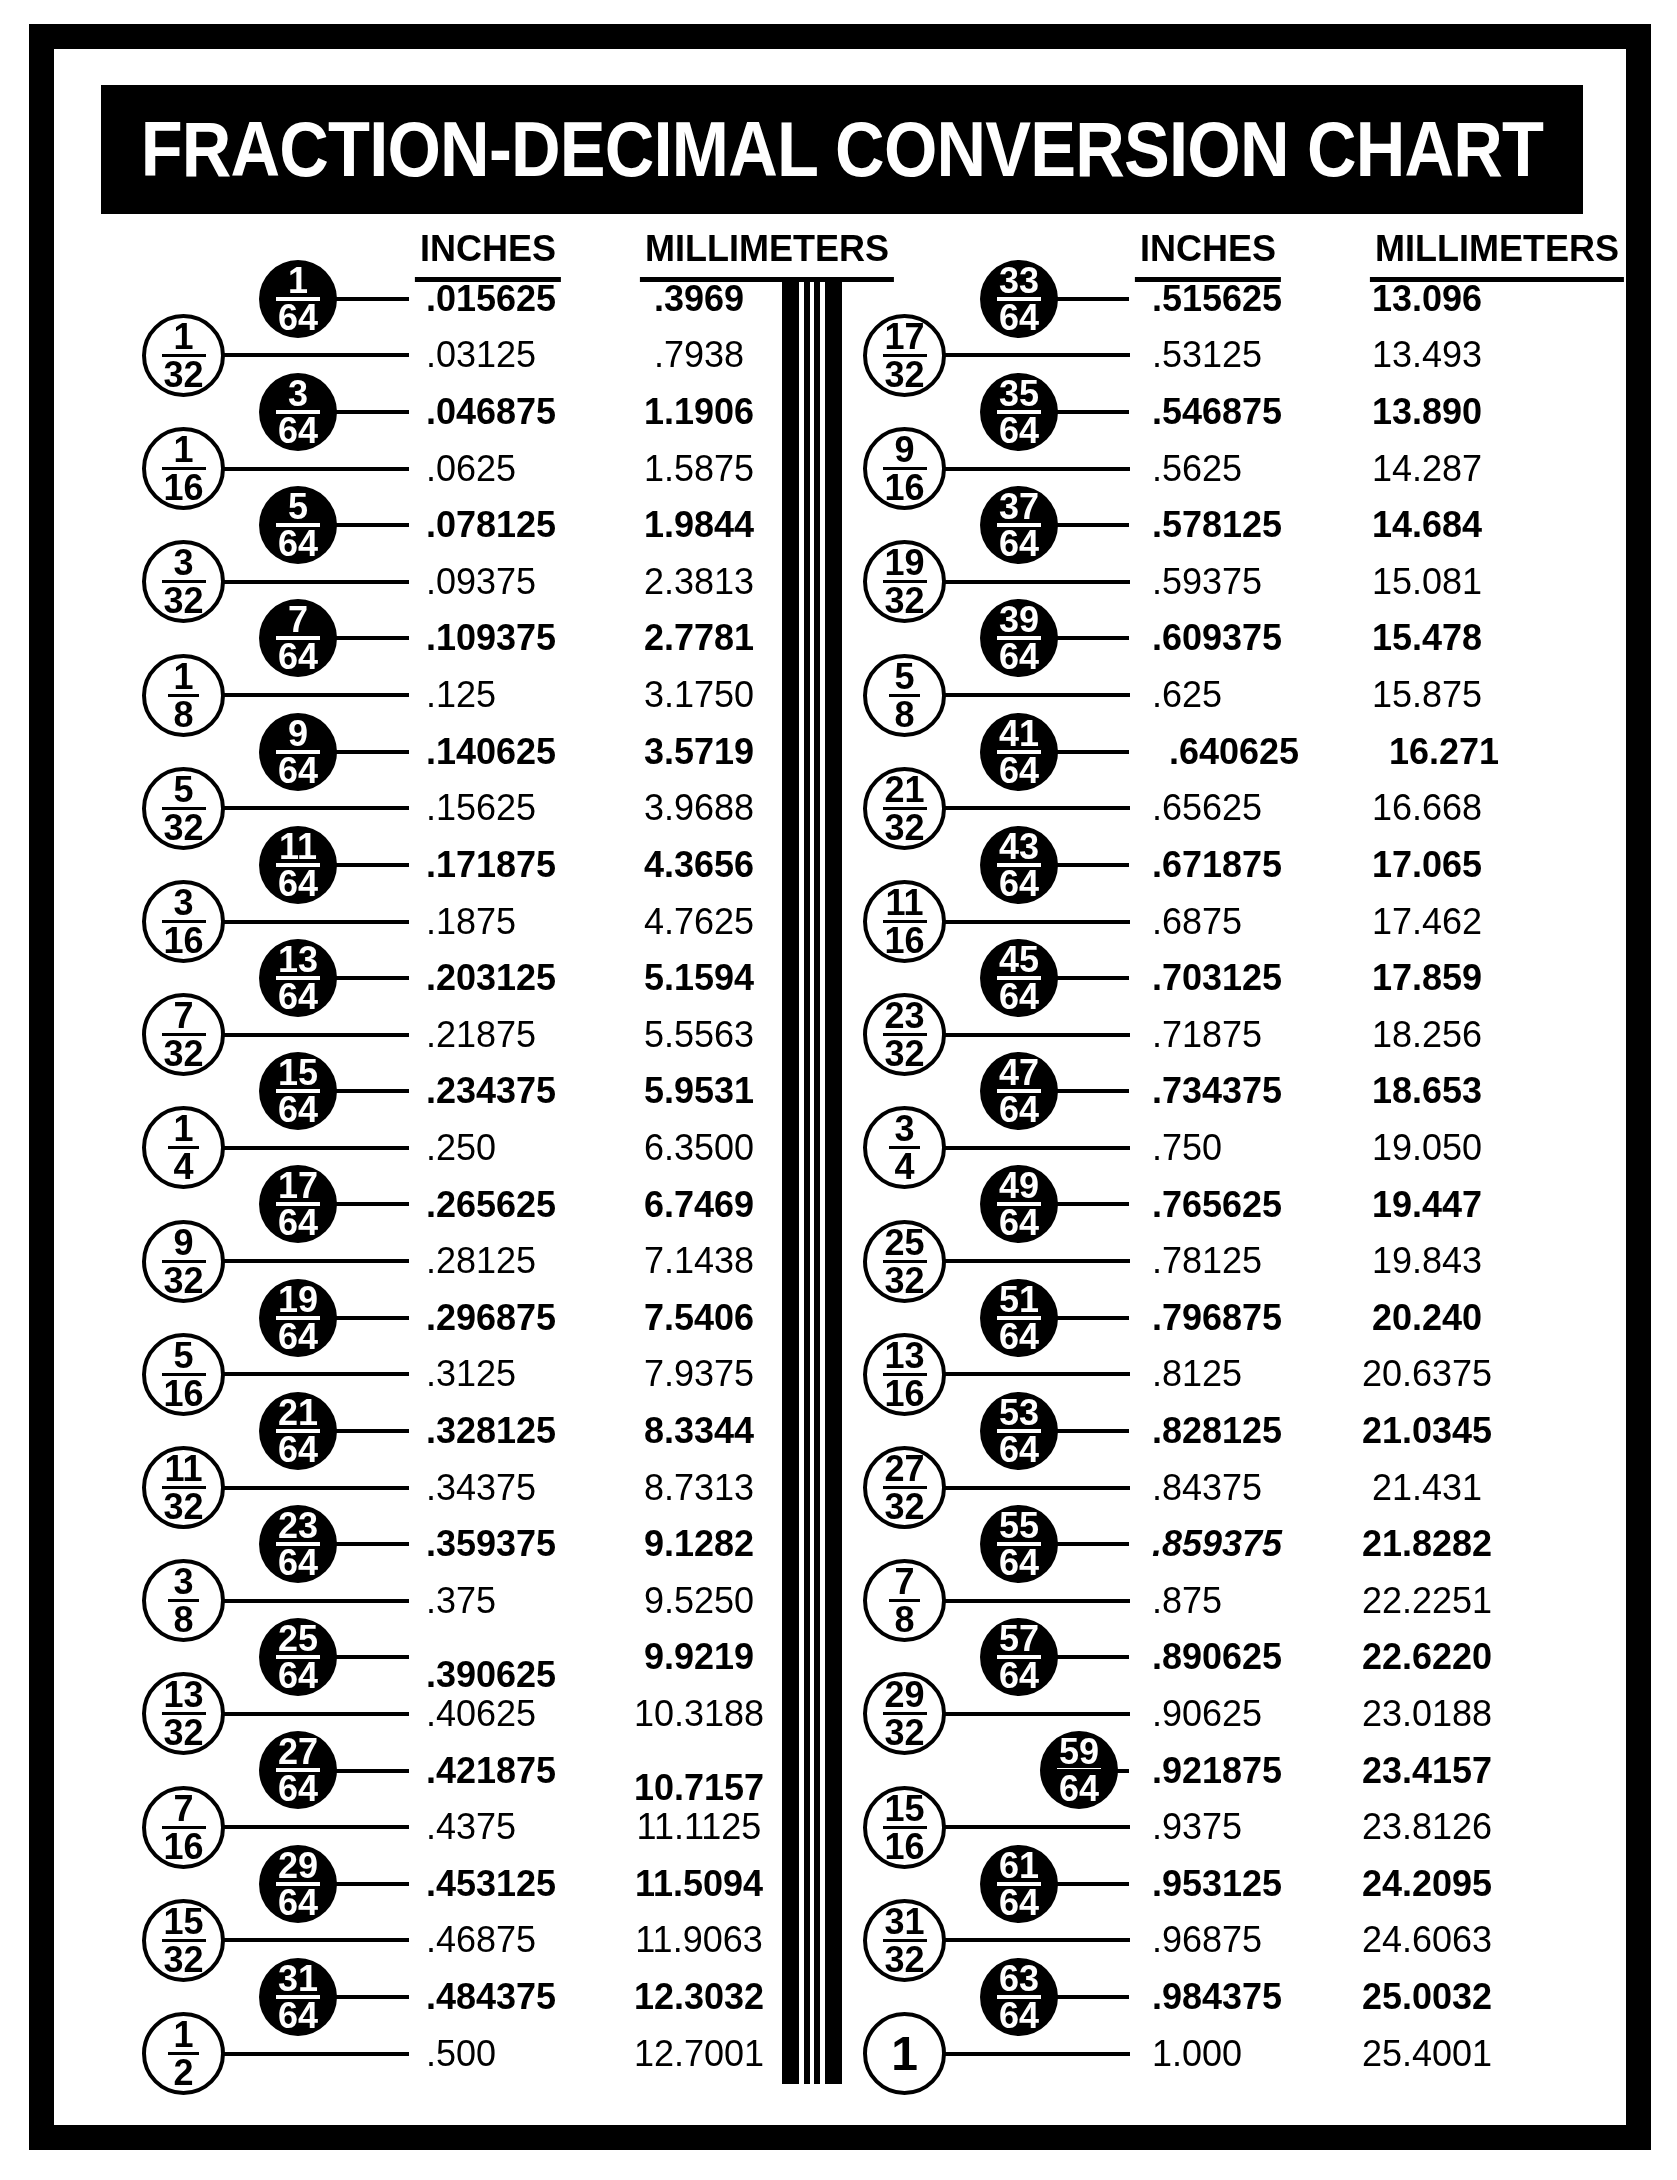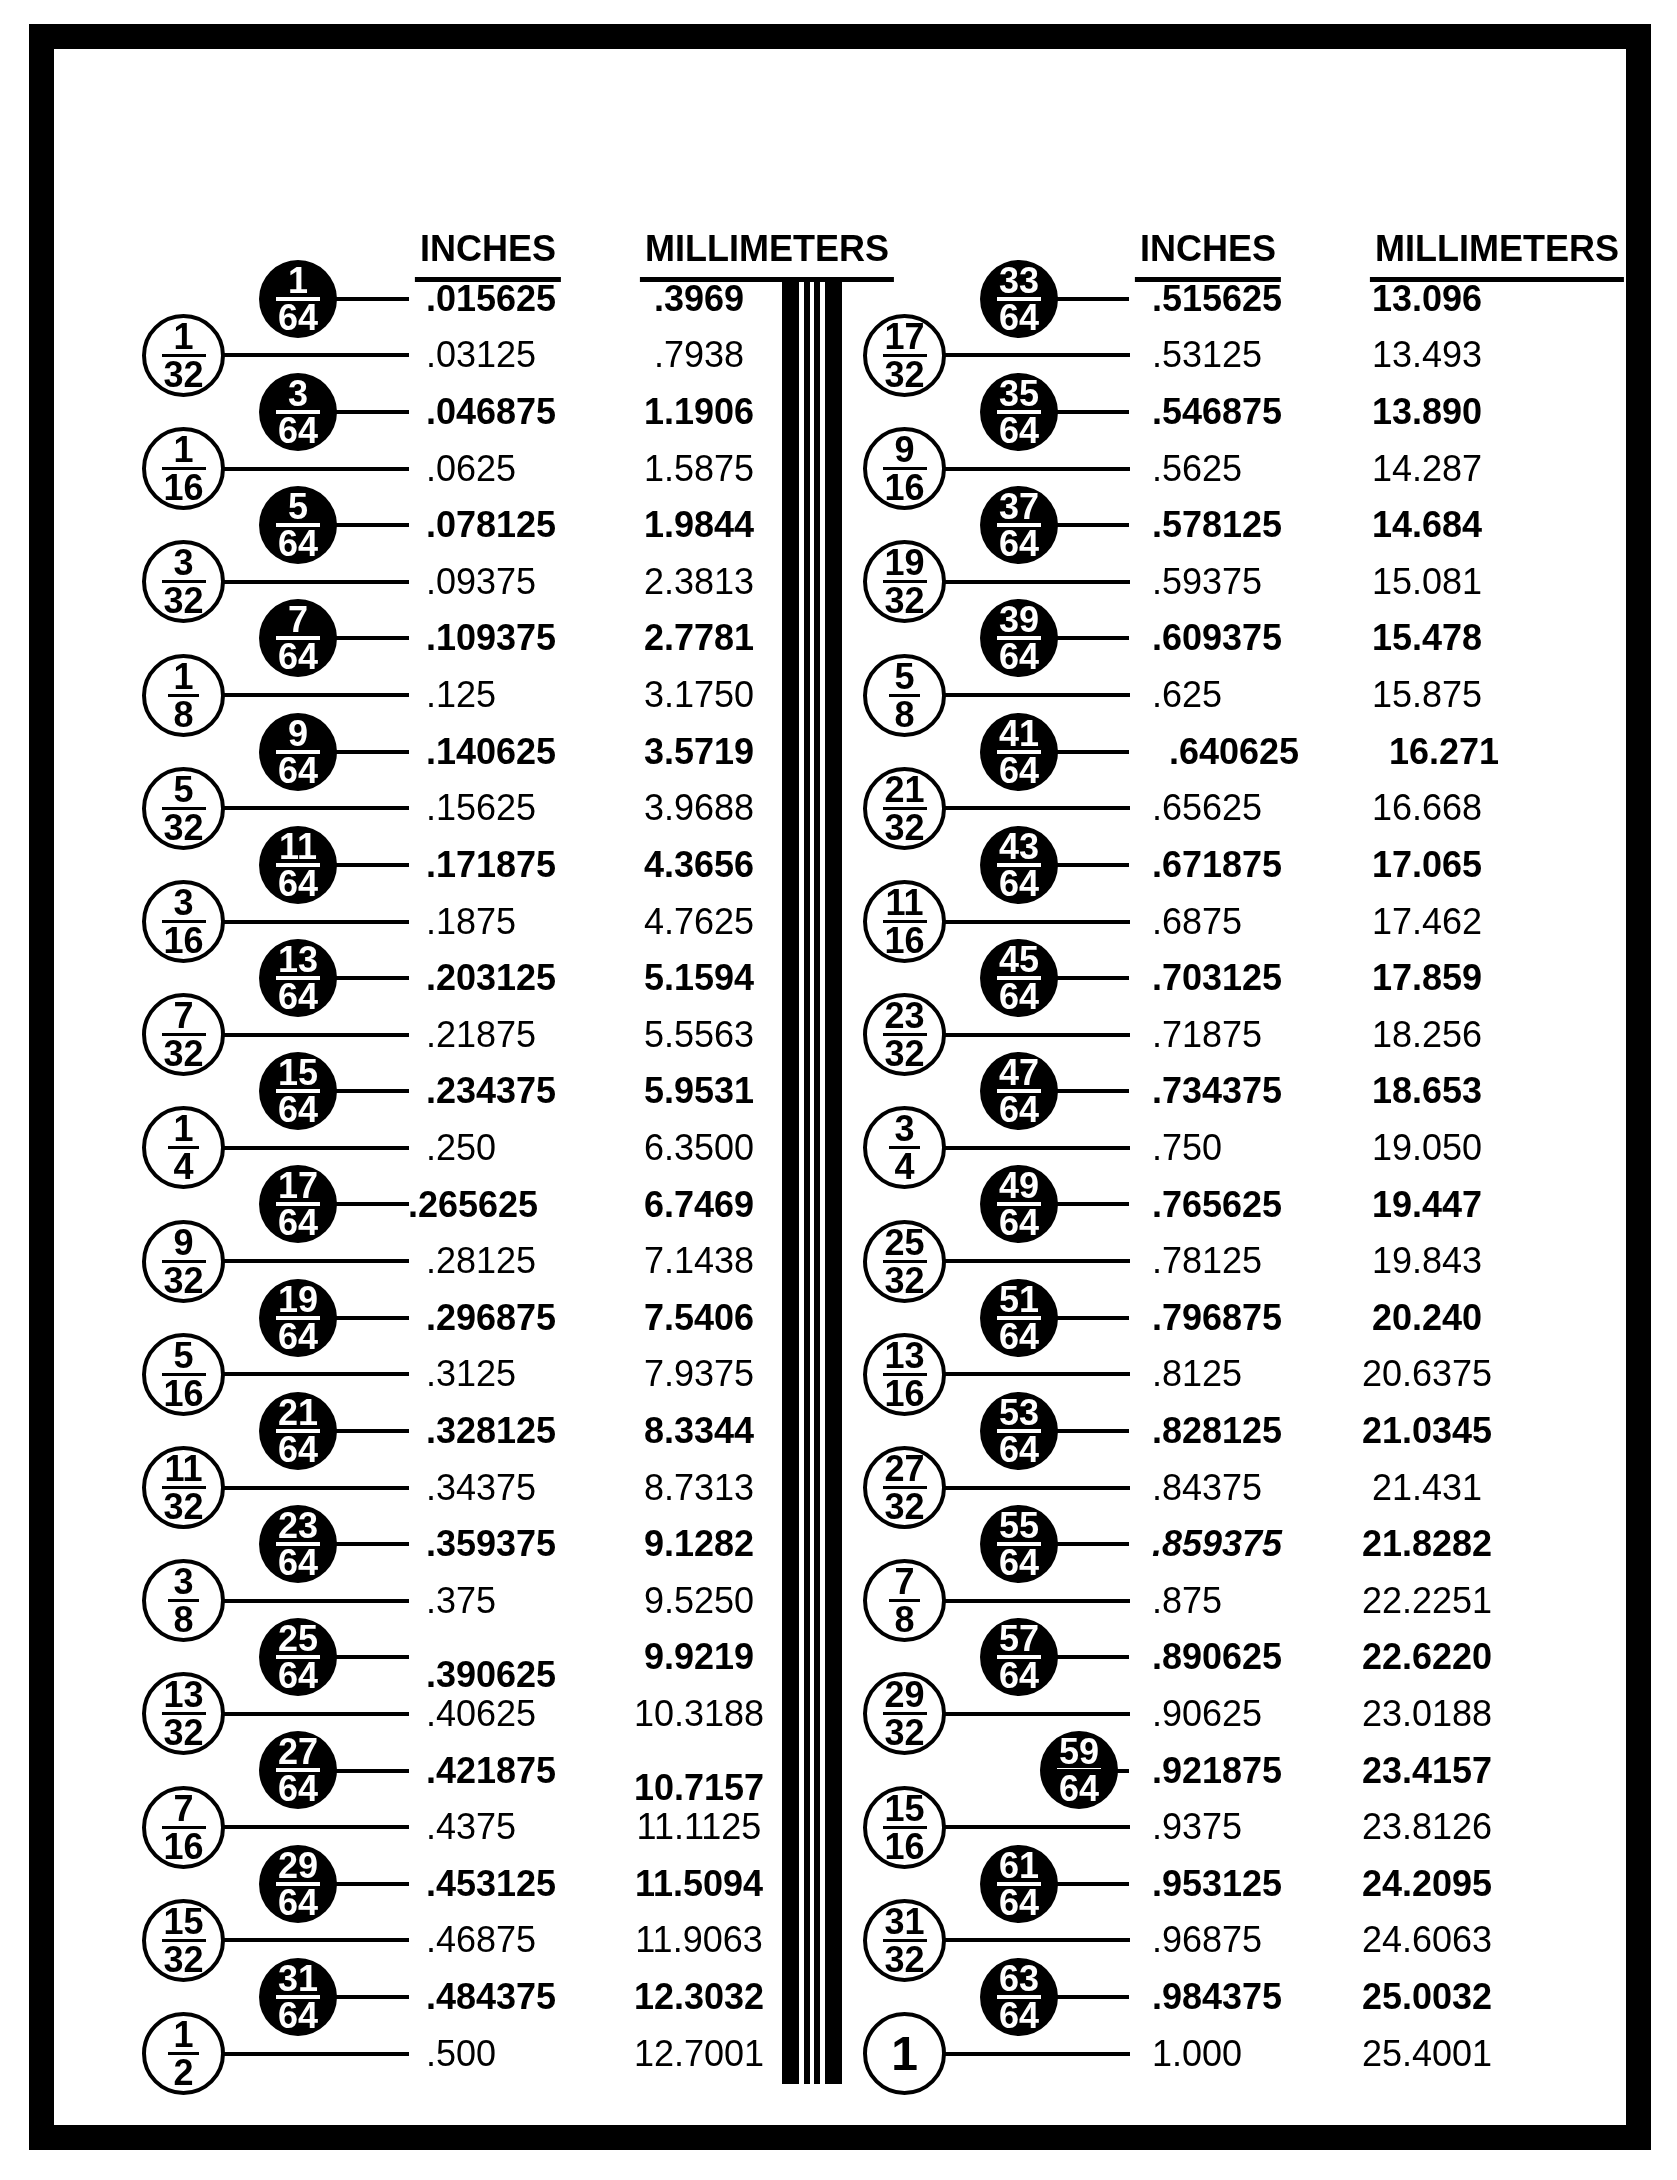--- a/index.html
+++ b/index.html
@@ -71,20 +71,23 @@
   }
   .val.b{ font-weight:bold; }
   .val.mm{ text-align:center; }
 </style>
 </head>
 <body>
 
 <div id="canvas">
   <div class="frame"></div>
 
+  <div class="banner">
+    <div class="title">FRACTION-DECIMAL CONVERSION CHART</div>
+  </div>
 
   <div class="hdr" style="left:488px;">INCHES</div>
   <div class="hdr" style="left:767px;">MILLIMETERS</div>
   <div class="hdr" style="left:1208px;">INCHES</div>
   <div class="hdr" style="left:1497px;">MILLIMETERS</div>
 
   <div class="divider">
     <div class="dbar" style="left:782px;width:17px;"></div>
     <div class="dbar" style="left:804px;width:6px;"></div>
     <div class="dbar" style="left:814px;width:6px;"></div>
@@ -286,21 +289,21 @@
       </div>
       <div>
         <div class="circle solid" style="left: 259px; top: 1165px; width: 78px; height: 78px;">
           <div class="frac">
             <div class="num">17</div>
             <div class="fbar" style="width: 44px;"></div>
             <div class="den">64</div>
           </div>
         </div>
         <div class="cline" style="left: 336px; top: 1202px; width: 73px;"></div>
-        <div class="val inches b" style="left: 408px; top: 1177px;">.265625</div>
+        <div class="val inches b" style="left: 426px; top: 1177px;">.265625</div>
         <div class="val mm b" style="left: 554px; width: 290px; top: 1177px;">6.7469</div>
       </div>
       <div>
         <div class="circle outline" style="left: 142px; top: 1220px; width: 83px; height: 83px;">
           <div class="frac">
             <div class="num">9</div>
             <div class="fbar" style="width: 44px;"></div>
             <div class="den">32</div>
           </div>
         </div>

